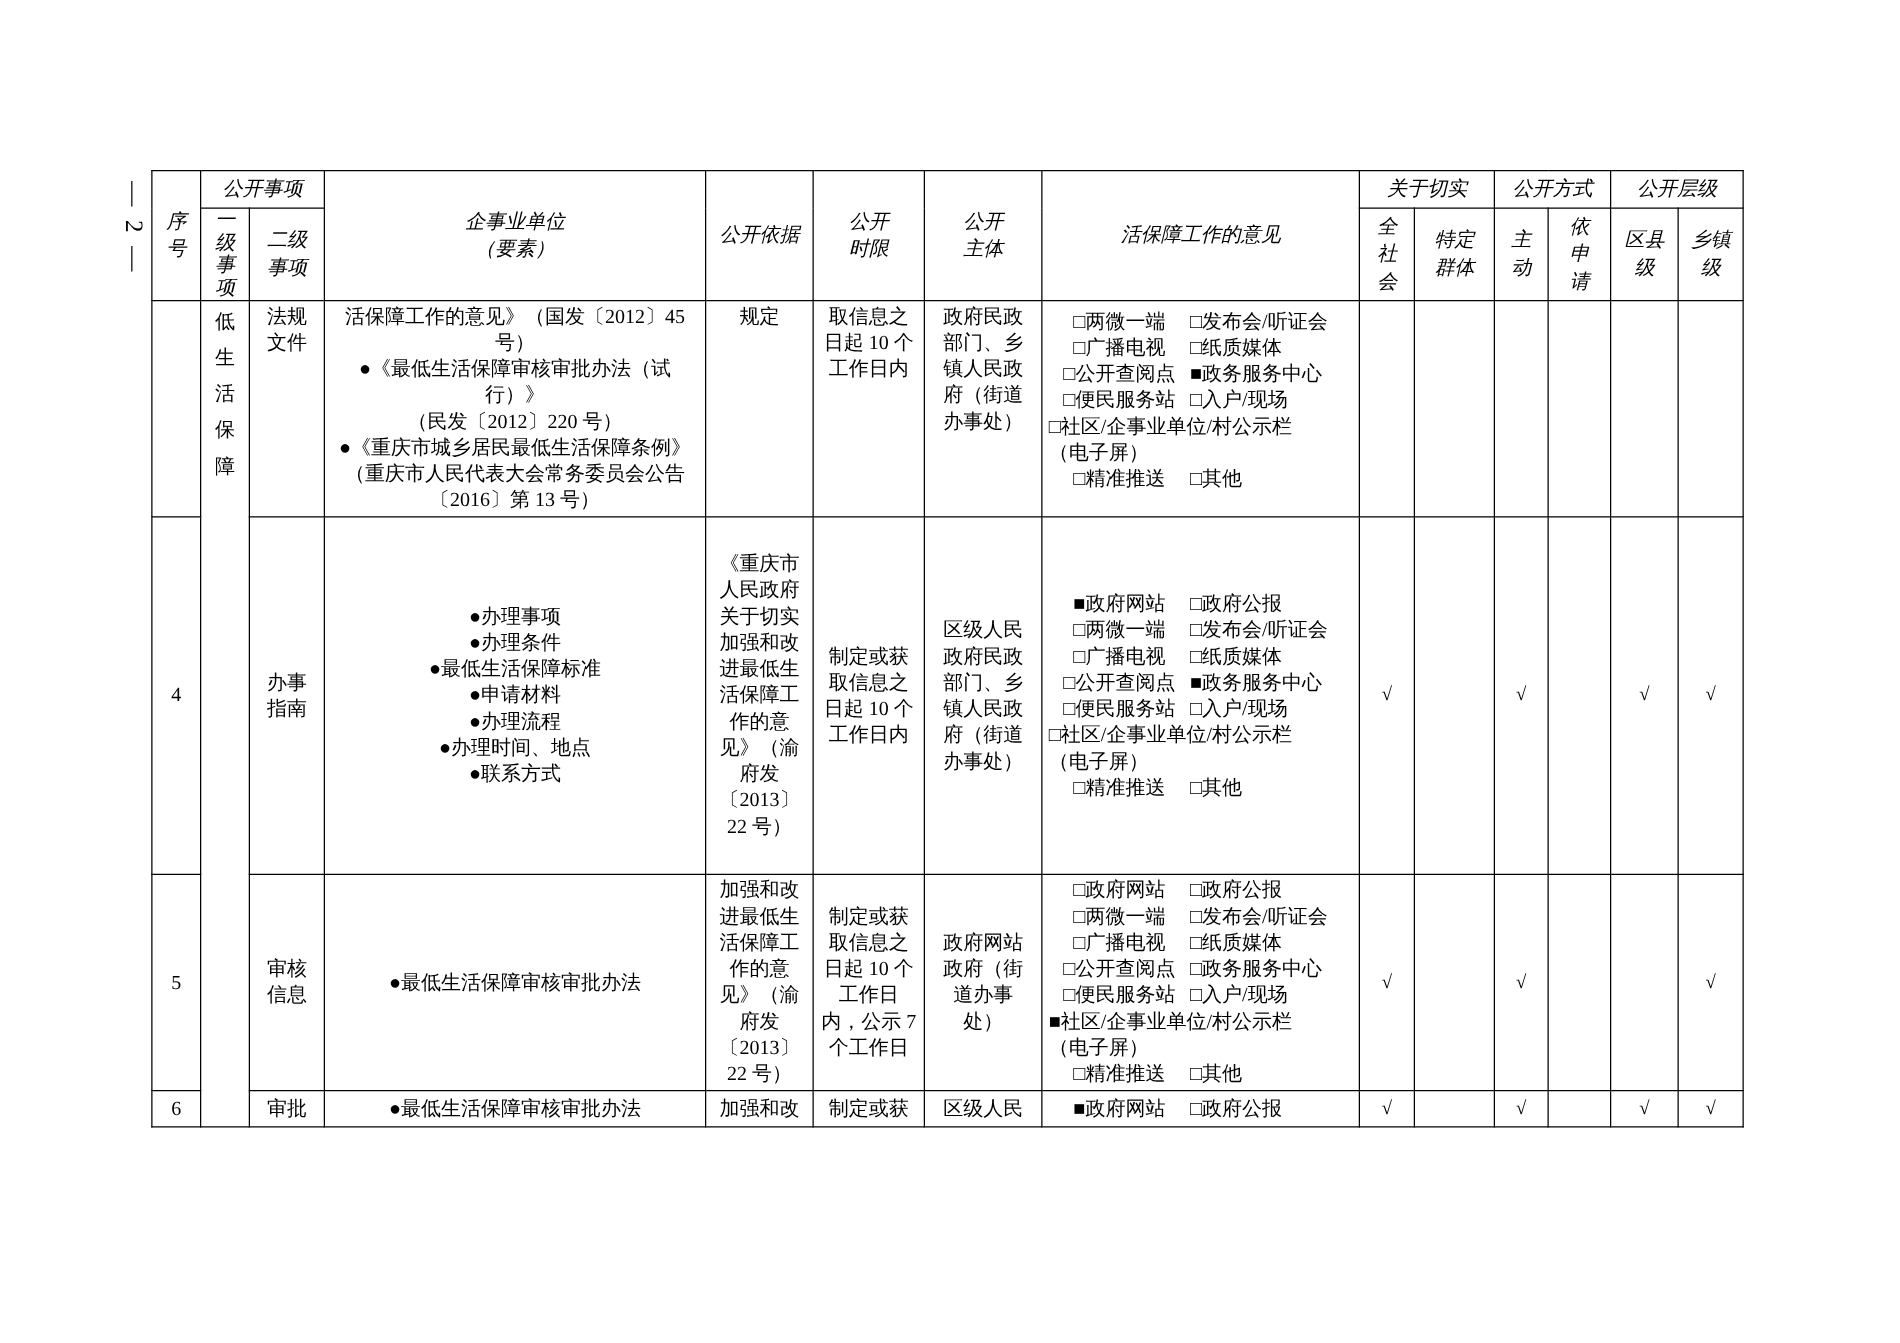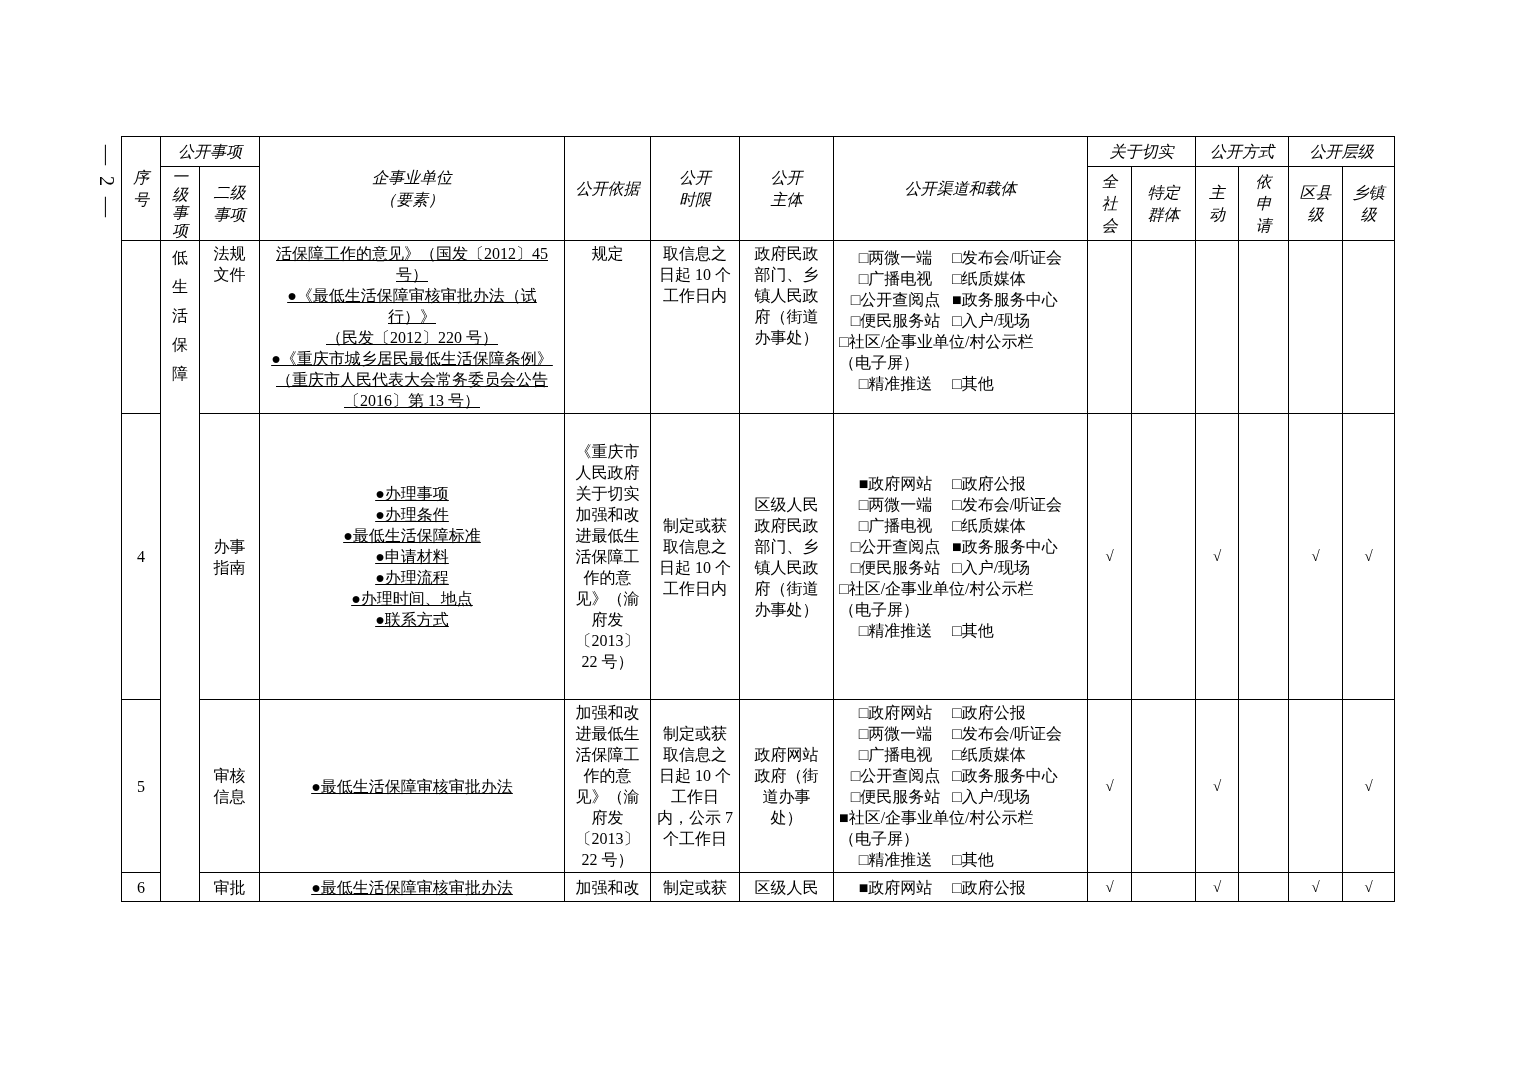--- a/index.html
+++ b/index.html
@@ -66,21 +66,21 @@
 
   td[data-name="content-cell"],
   td[data-name="basis-cell"],
   td[data-name="time-limit-cell"],
   td[data-name="subject-cell"] {
     white-space: pre-line;
     text-align: left;
     padding: 3px 6px;
   }
   td[data-name="time-limit-cell"] { padding: 3px 4px; }
-  td[data-name="content-cell"] { padding-left: 8px; text-decoration: underline; }
+  td[data-name="content-cell"] { padding-left: 8px; }
   tbody tr:nth-child(1) td[data-name="basis-cell"] { }
 
   td[data-name="first-level-item-cell"] {
     vertical-align: top;
     text-align: center;
     white-space: pre-line;
     line-height: 29px;
     padding-top: 8px;
   }
   td[data-name="second-level-item-cell"] {
@@ -129,21 +129,21 @@
         <th rowspan="2" data-name="header-seq">序
 号</th>
         <th colspan="2" data-name="header-open-items-group">公开事项</th>
         <th rowspan="2" data-name="header-content">企事业单位
 （要素）</th>
         <th rowspan="2" data-name="header-basis">公开依据</th>
         <th rowspan="2" data-name="header-time-limit">公开
 时限</th>
         <th rowspan="2" data-name="header-subject">公开
 主体</th>
-        <th rowspan="2" data-name="header-channels">公开渠道和载体</th>
+        <th rowspan="2" data-name="header-channels">活保障工作的意见</th>
         <th colspan="2" data-name="header-audience-group">关于切实</th>
         <th colspan="2" data-name="header-method-group">公开方式</th>
         <th colspan="2" data-name="header-level-group">公开层级</th>
       </tr>
       <tr class="sub-row">
         <th class="h-l1" data-name="header-first-level-item">一
 级
 事
 项</th>
         <th data-name="header-second-level-item">二级

